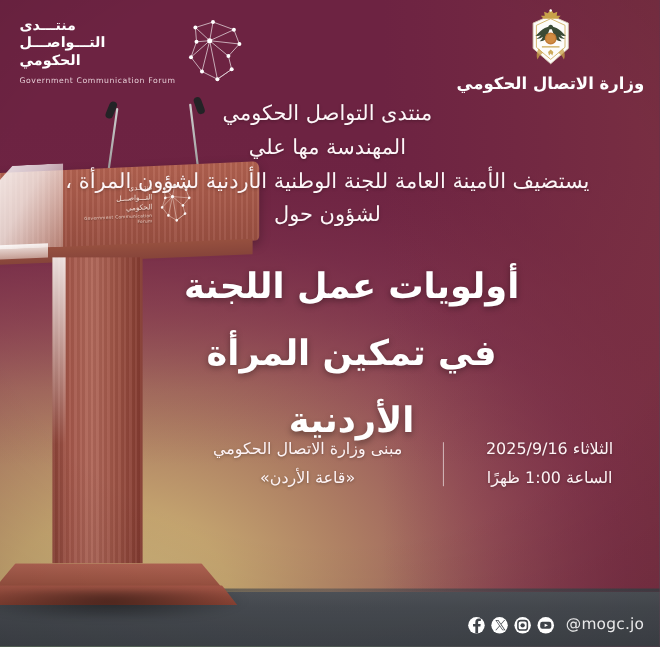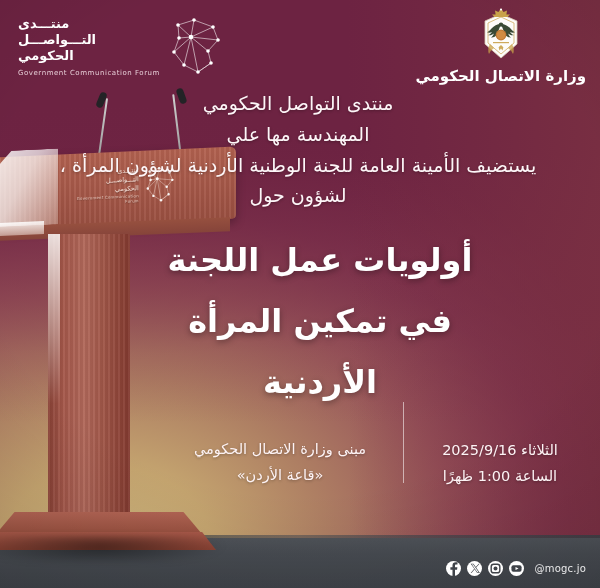--- a/index.html
+++ b/index.html
@@ -169,38 +169,38 @@
   .info{
     position:absolute;right:20px;top:400px;width:420px;
     display:flex;justify-content:flex-start;align-items:stretch;gap:0;
   }
   .info-col{
     display:flex;flex-direction:column;gap:8px;
     color:#fdf3f5;font-size:14.5px;line-height:1.25;
     text-shadow:0 1px 3px rgba(0,0,0,.3);
     white-space:nowrap;
   }
-  .info-col.right{padding-left:16px;text-align:center;width:176px;align-items:center;margin-top:41px;}
-  .info-col.left{padding-right:16px;text-align:center;width:230px;align-items:center;margin-top:40px;}
+  .info-col.right{padding-left:16px;text-align:center;width:176px;align-items:center;}
+  .info-col.left{padding-right:16px;text-align:center;width:230px;align-items:center;}
   .info-div{width:1px;background:rgba(255,255,255,.55);margin:2px 0;}
 
   
   .social{
     position:absolute;right:14px;bottom:12px;
     display:flex;align-items:center;gap:6px;direction:ltr;
   }
   .s-ico{
     width:15px;height:15px;border-radius:50%;
     background:#ffffff;
     display:flex;align-items:center;justify-content:center;
     flex:0 0 auto;
   }
   .s-ico svg{display:block;}
   .handle{
-    color:#e9e9ea;font-size:10px;letter-spacing:.2px;margin-left:5px;
+    color:#e9e9ea;font-size:14px;letter-spacing:.2px;margin-left:5px;
   }
 </style>
 </head>
 <body>
 
 <div class="poster">
 
   <div class="bg-base"></div>
   <div class="bg-tint"></div>
   <div class="bg-right"></div>

